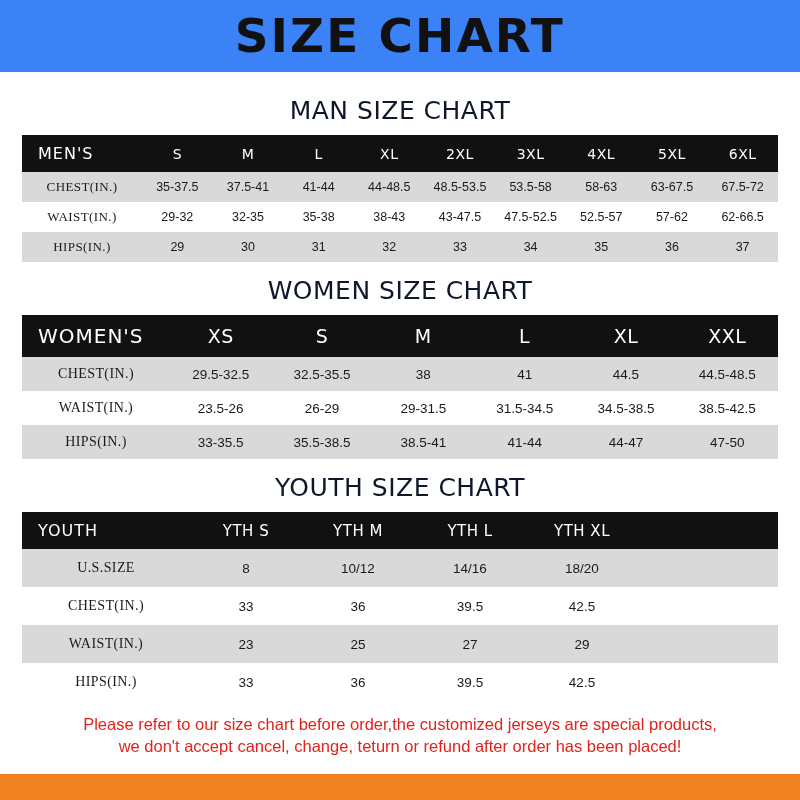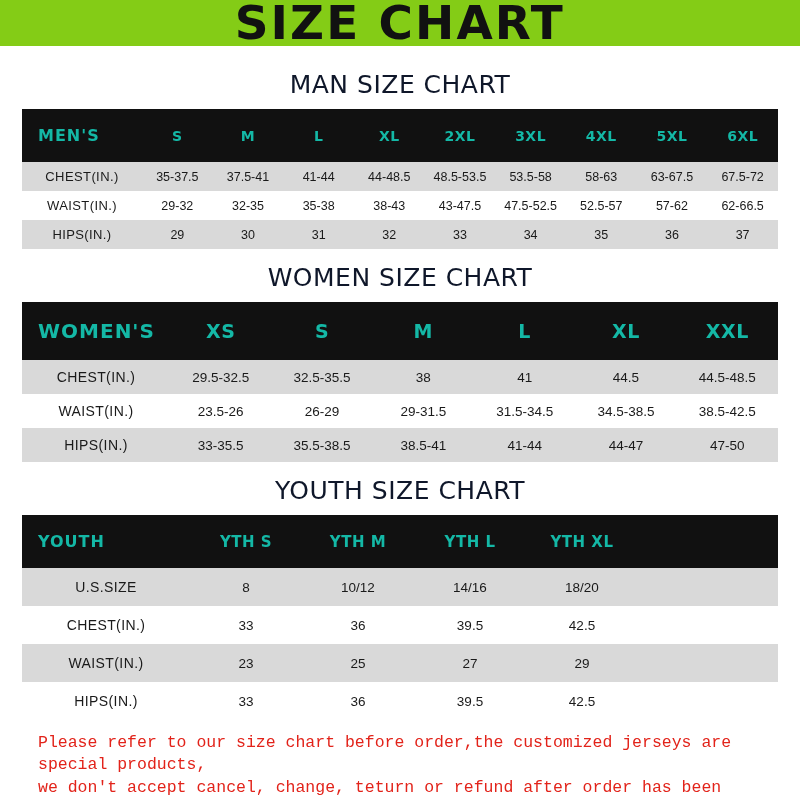--- a/index.html
+++ b/index.html
@@ -12,21 +12,21 @@
   .page {
     width: 800px; height: 800px;
     position: relative;
     background: #fff;
     display: flex;
     flex-direction: column;
   }
   
   .header {
     height: 72px;
-    background: #84cc16;
+    background: #3b82f6;
     display: flex;
     align-items: center;
     justify-content: center;
     position: relative;
   }
   .header-title {
     font-family: "DejaVu Sans", sans-serif;
     font-weight: bold;
     font-size: 46px;
     letter-spacing: 2px;
@@ -53,45 +53,46 @@
   
   table {
     width: 100%;
     border-collapse: collapse;
     table-layout: fixed;
   }
   thead tr {
     background: #111111;
   }
   thead th {
-    color: #14b8a6;
+    color: #ffffff;
     font-family: "DejaVu Sans", sans-serif;
-    font-weight: bold;
+    font-weight: normal;
     font-size: 14px;
-    padding: 17px 2px;
+    padding: 9px 2px;
     text-align: center;
     letter-spacing: 0.5px;
   }
   thead th.rowlabel {
     text-align: left;
     padding-left: 16px;
     font-size: 16px;
     letter-spacing: 1px;
   }
   tbody td {
     text-align: center;
     font-size: 12.5px;
     color: #1a1a1a;
     padding: 7px 1px;
     font-family: "Liberation Sans", sans-serif;
   }
   tbody td.rowlabel {
     text-align: center;
     font-size: 13px;
     letter-spacing: 0.4px;
+    font-family: Liberation Serif, serif;
   }
   tbody tr.alt { background: #d9d9d9; }
   tbody tr.plain { background: #ffffff; }
 
   
   .men-col-label { width: 120px; }
   .women-col-label { width: 148px; }
   .youth-col-label { width: 168px; }
 
   .women-table thead th { font-size: 19px; }
@@ -105,22 +106,22 @@
   .youth-table tbody td.rowlabel { font-size: 14px; }
 
   .youth-table .spacer-col { width: 140px; }
 
   
   .footer-note {
     margin: 12px 16px 10px 16px;
     color: #E2231A;
     font-size: 16.5px;
     line-height: 1.35;
-    text-align: left;
-    font-family: Liberation Mono, monospace;
+    text-align: center;
+    font-family: Liberation Sans, sans-serif;
   }
   .bottom-bar {
     height: 26px;
     background: #F08221;
     width: 100%;
   }
 </style>
 </head>
 <body>
 

